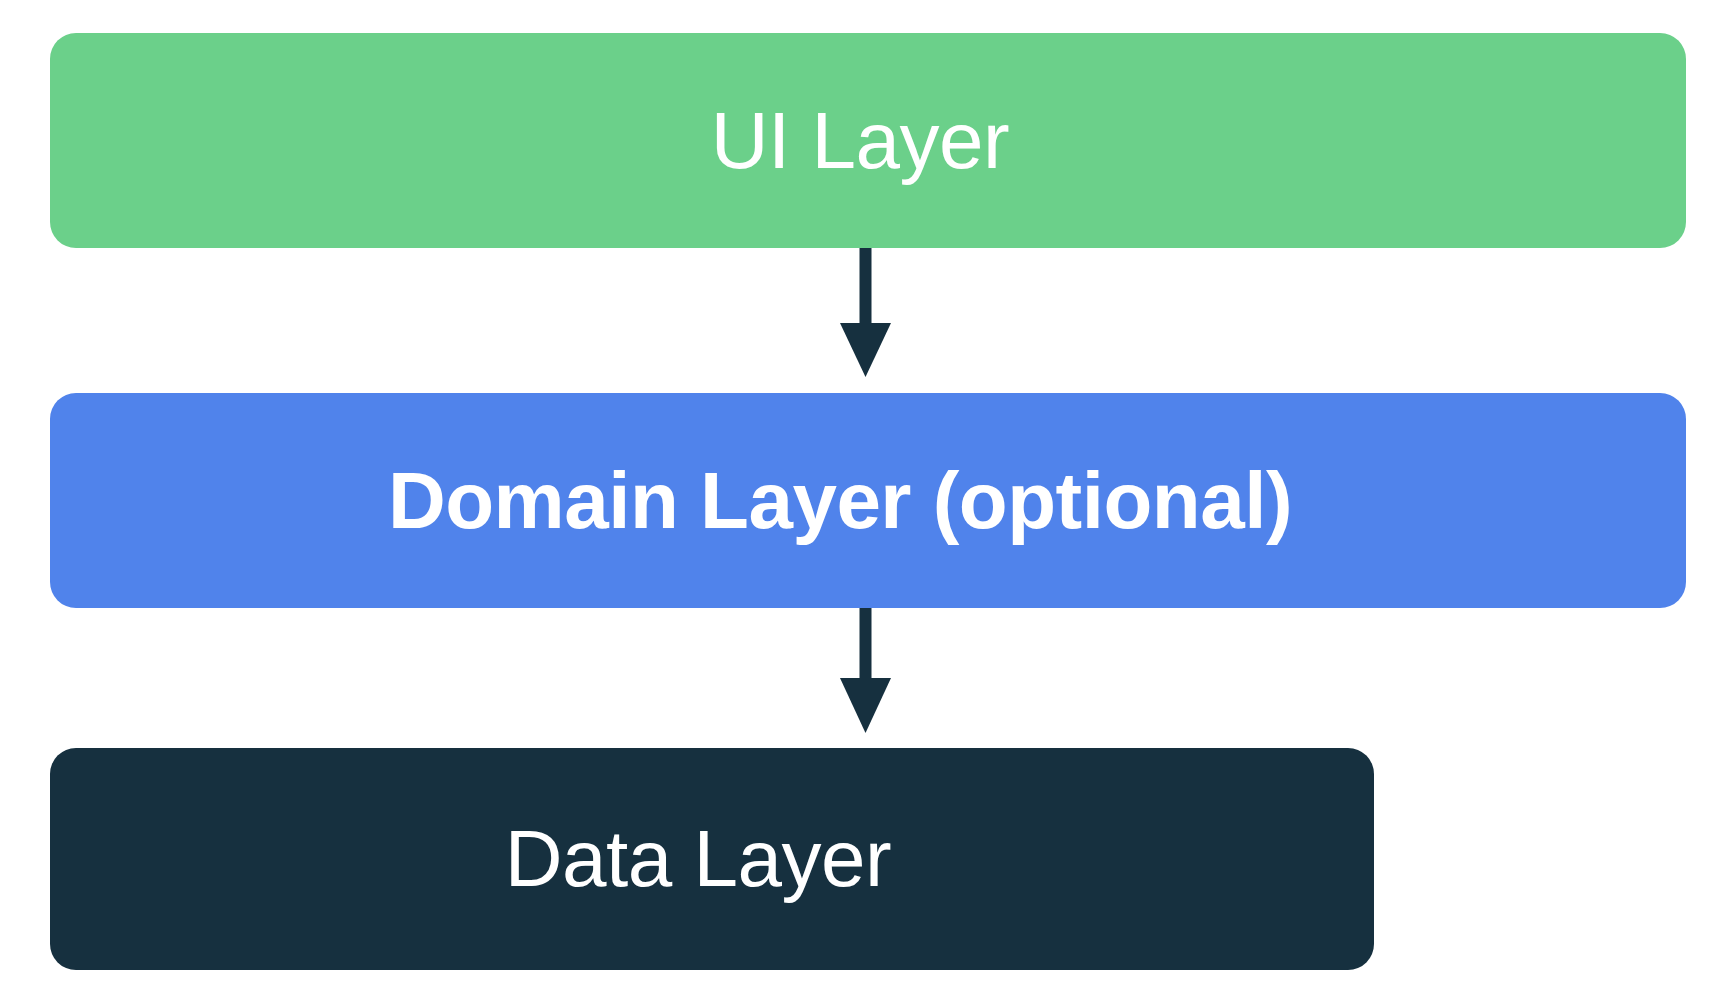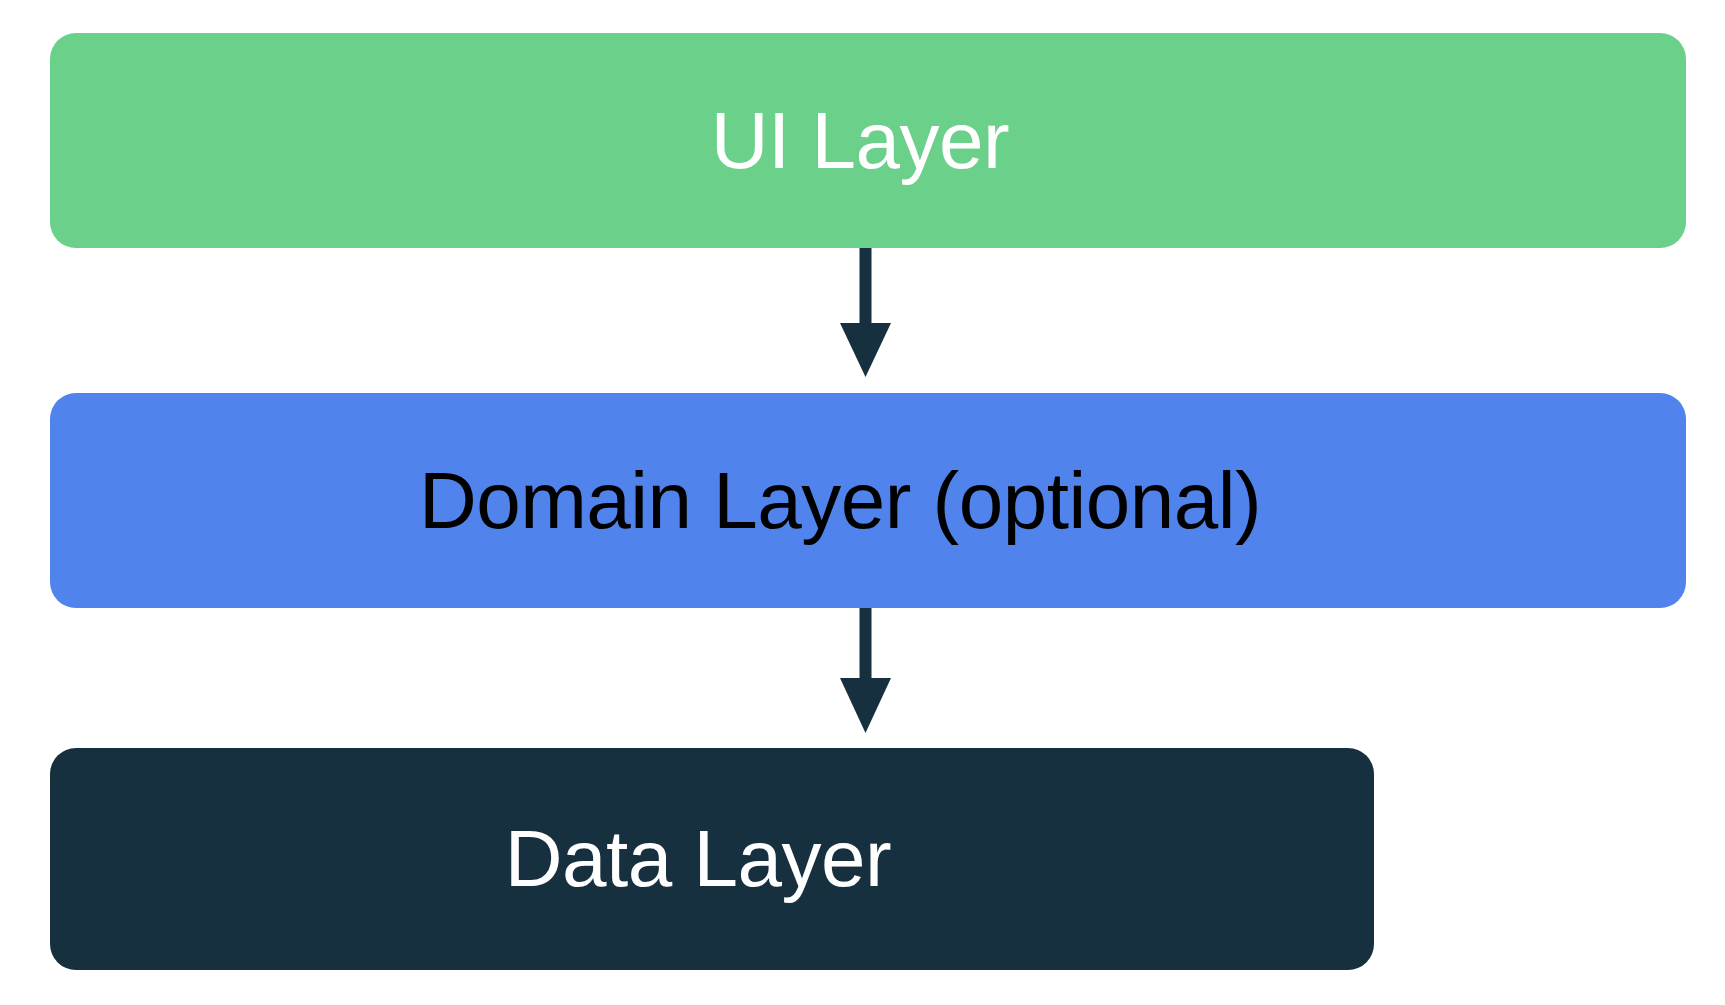--- a/index.html
+++ b/index.html
@@ -100,20 +100,20 @@
       <rect x="859.5" y="607" width="12" height="75" fill="#16303F"></rect>
       <polygon points="840,678 891,678 865.5,733" fill="#16303F"></polygon>
     </g>
   </svg>
 
   <div class="layer-box" id="box-ui-layer" style="background: rgb(107, 208, 138);">
     <span class="layer-label" style="color: rgb(255, 255, 255);">UI Layer</span>
   </div>
 
   <div class="layer-box" id="box-domain-layer" style="background: rgb(80, 131, 235);">
-    <span class="layer-label" style="color: #000000;">Domain Layer (optional)</span>
+    <span class="layer-label" style="color: #ffffff; font-weight: bold;">Domain Layer (optional)</span>
   </div>
 
   <div class="layer-box" id="box-data-layer" style="background: rgb(22, 48, 63);">
     <span class="layer-label" style="color: rgb(255, 255, 255);">Data Layer</span>
   </div>
 
 </div>
 
 </body></html>

